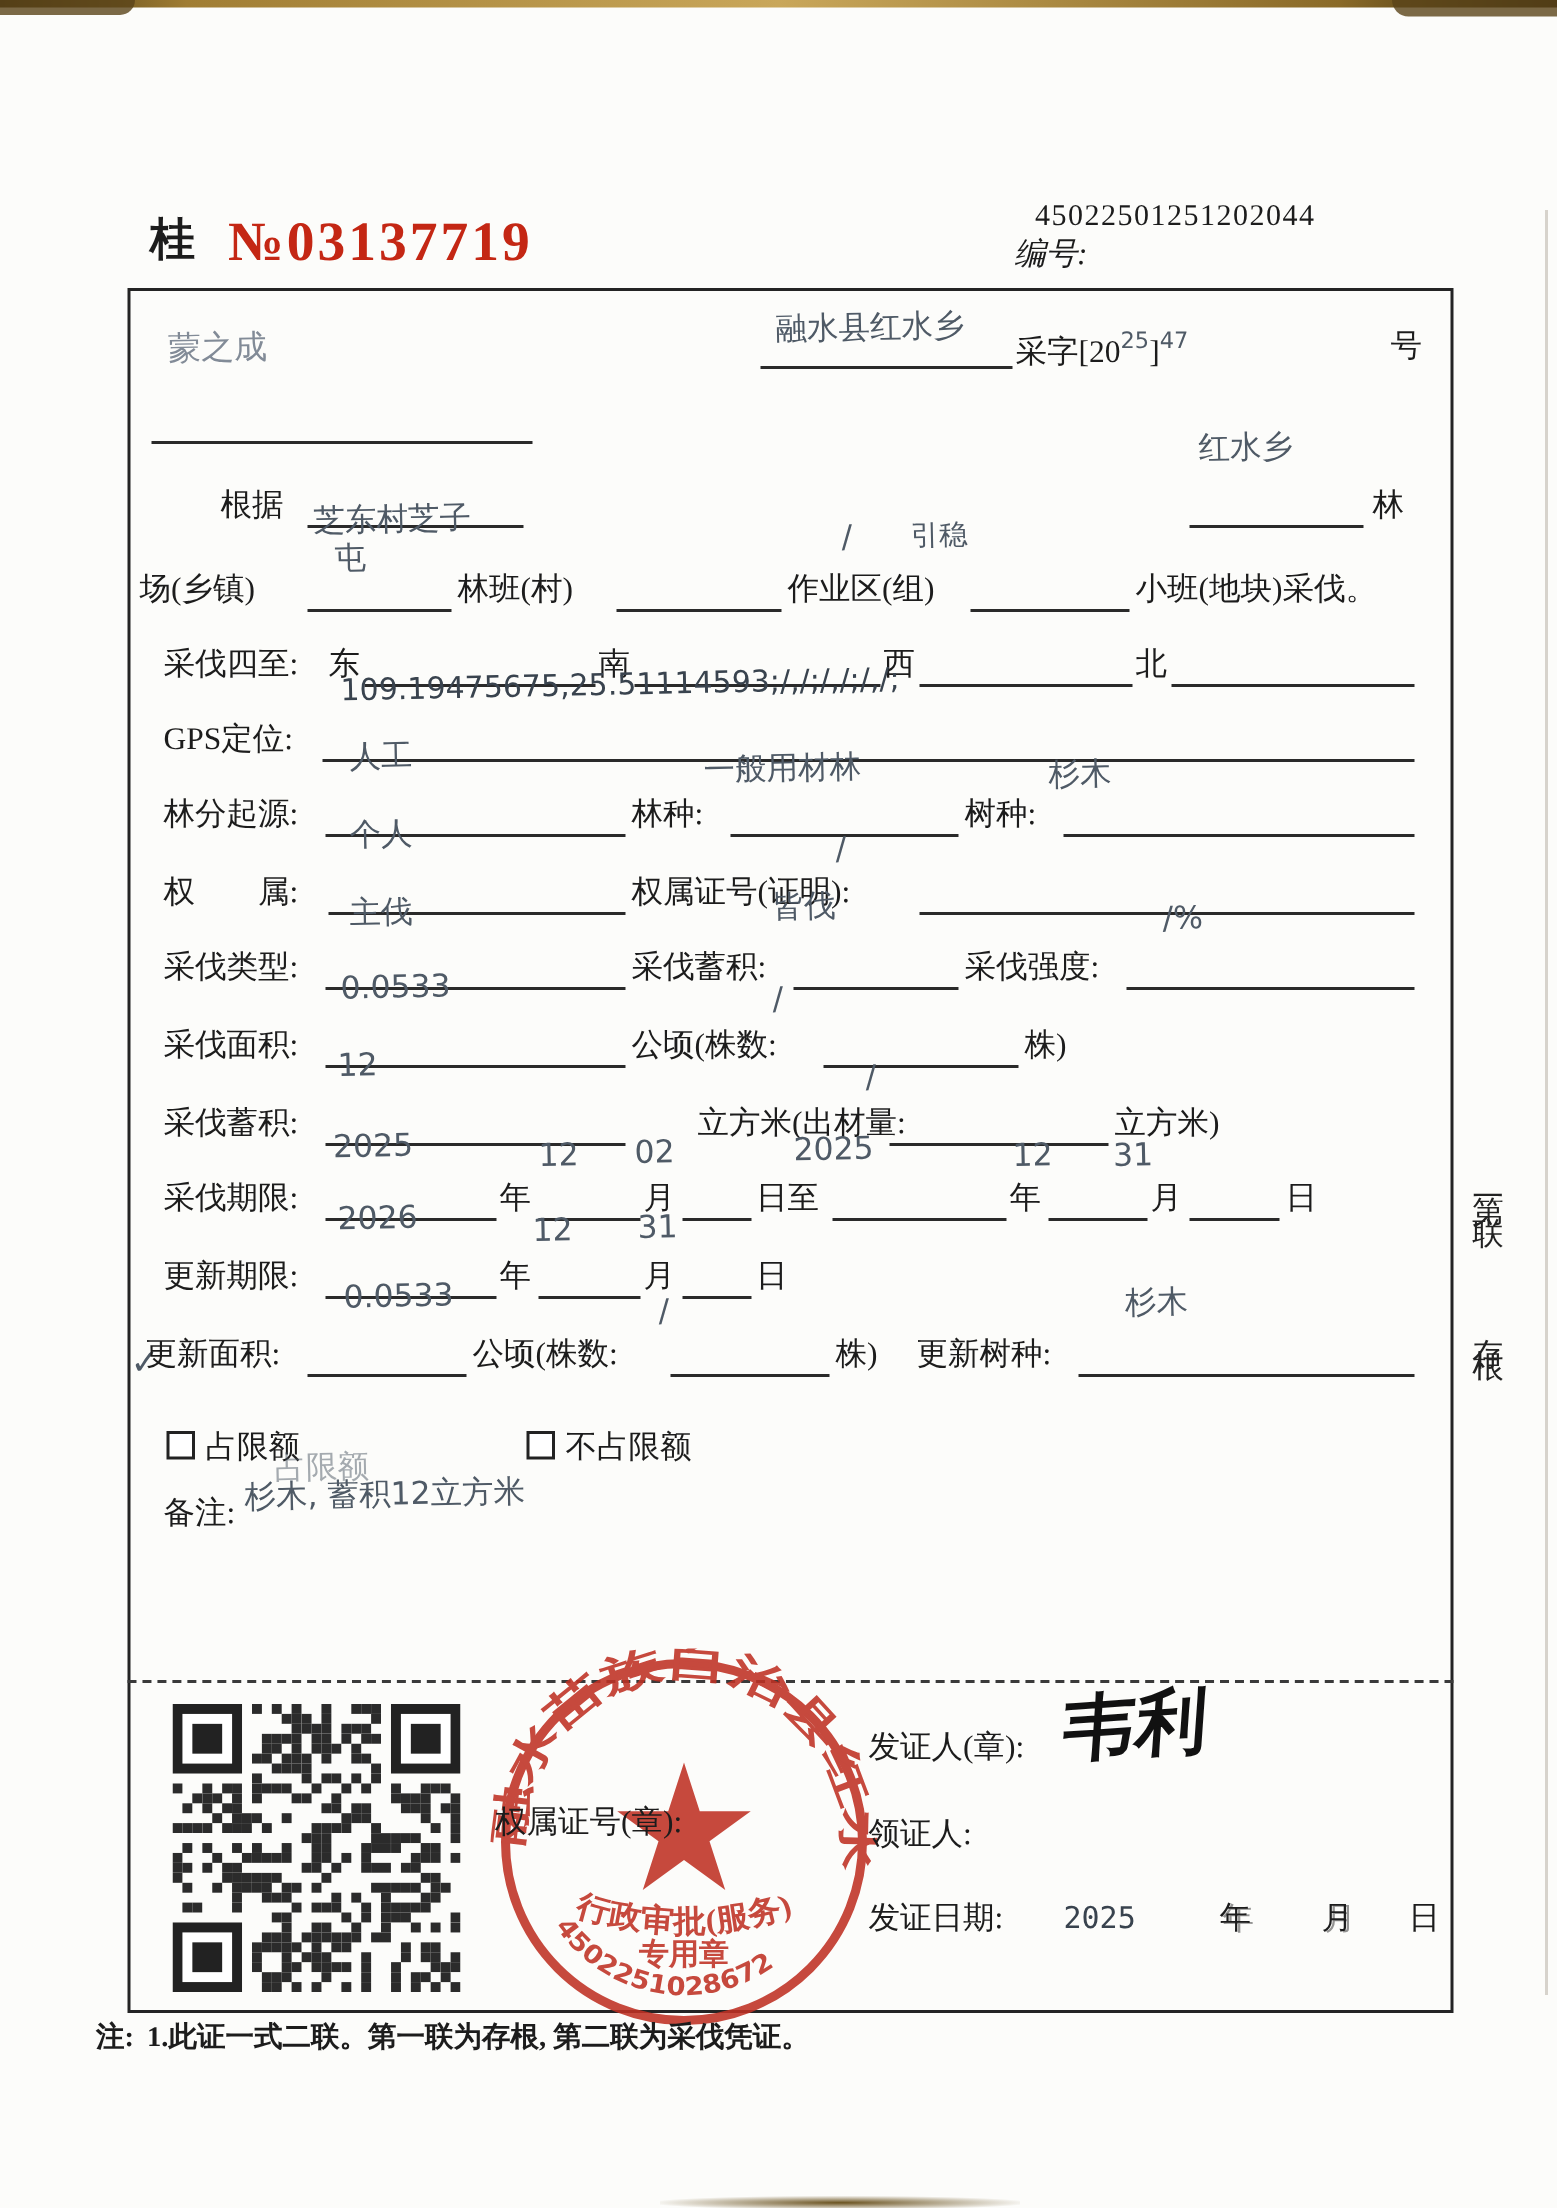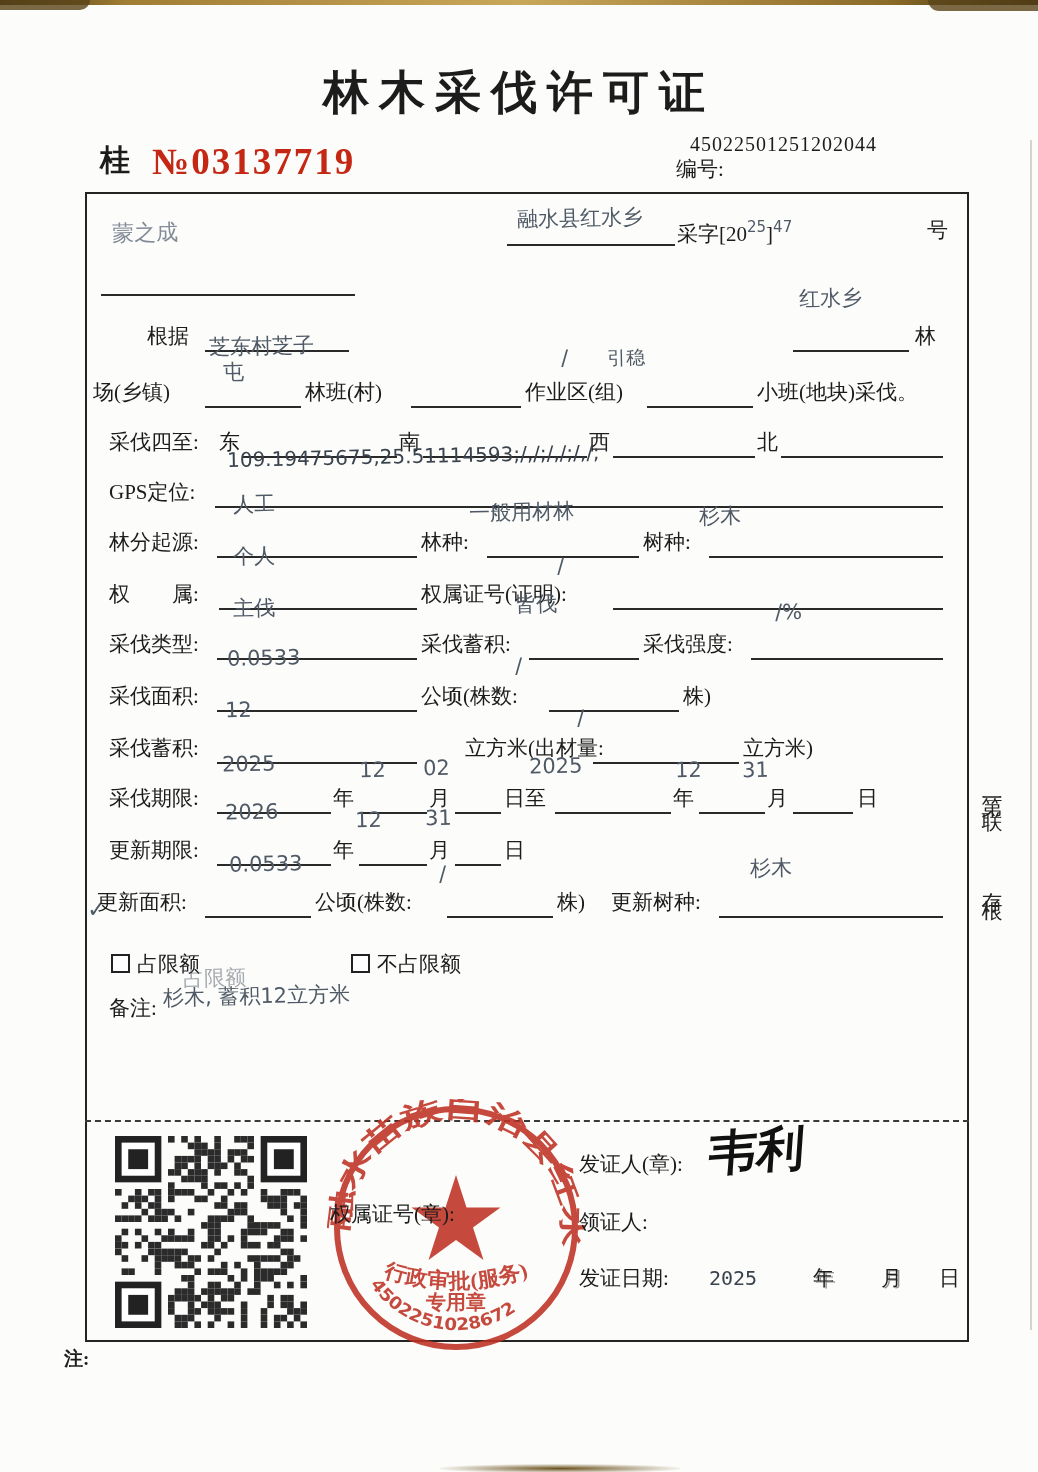--- a/index.html
+++ b/index.html
@@ -35,26 +35,25 @@
 </head>
 <body>
 
 <div class="paper">
   <div class="edgeTop"></div>
   <div class="edgeTL"></div>
   <div class="edgeTR"></div>
   <div class="edgeR"></div>
   <div class="edgeB"></div>
 
-  <div class="title">林木采伐许可证</div>
 
   <span class="p b" style="left:100px;top:142px;font-size:30px;">桂</span>
   <span class="p serial" style="left:152px;top:140px;">№03137719</span>
   <span class="p" style="left:690px;top:132px;font-size:20px;letter-spacing:1px;">45022501251202044</span>
-  <span class="p" style="left:676px;top:157px;">编号:</span>
+  <span class="p" style="left:676px;top:157px;font-style:italic;">编号:</span>
 
   <span class="vtext" style="left:978px;top:780px;">第一联</span>
   <span class="vtext" style="left:978px;top:876px;">存根</span>
 
   <div class="box">
 
     <span class="p hand hand-lt" style="left:25px;top:26px;font-size:22px;">蒙之成</span>
     <span class="p hand" style="left:430px;top:12px;">融水县红水乡</span>
     <div class="u" style="left:420px;top:50px;width:168px;"></div>
     <span class="p" style="left:590px;top:24px;"><span>采字[20</span><span class="sup hand">25</span><span>]</span><span class="sup hand">47</span></span>
@@ -523,13 +522,14 @@
     <span class="p sig" style="left:622px;top:928px;">韦利</span>
     <span class="p" style="left:492px;top:1016px;">领证人:</span>
     <span class="p" style="left:492px;top:1072px;">发证日期:</span>
     <span class="p hand-dk" style="left:622px;top:1072px;font-family:'DejaVu Sans Mono',monospace;font-size:20px;">2025</span>
     <span class="p ghosted" style="left:726px;top:1072px;">年</span>
     <span class="p ghosted" style="left:794px;top:1072px;">月</span>
     <span class="p" style="left:852px;top:1072px;">日</span>
   </div>
 
   <span class="p note" style="left:64px;top:1348px;">注:</span>
+  <span class="p note" style="left:98px;top:1348px;">1.此证一式二联。第一联为存根, 第二联为采伐凭证。</span>
 </div>
 
 </body></html>

